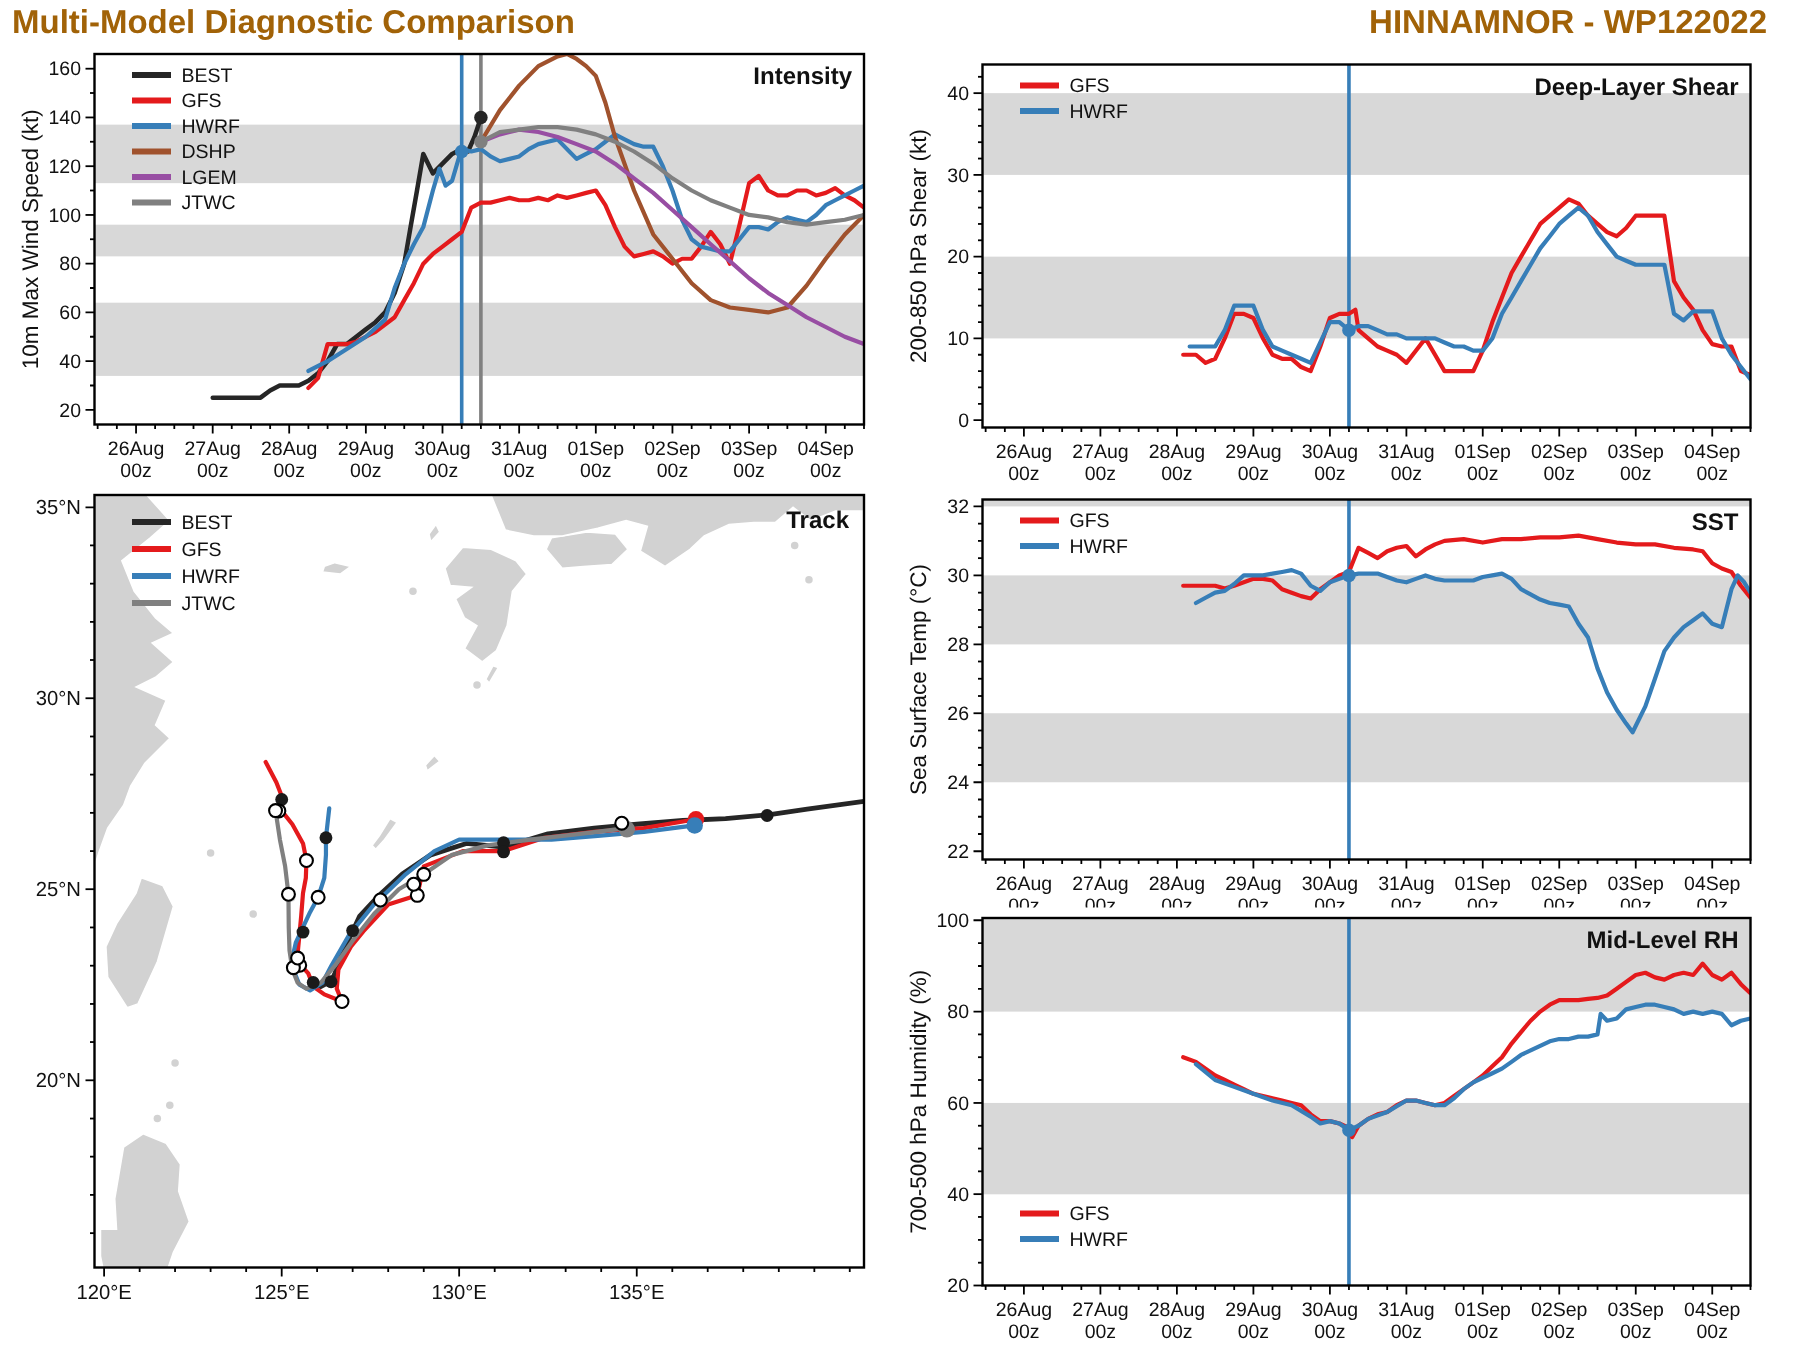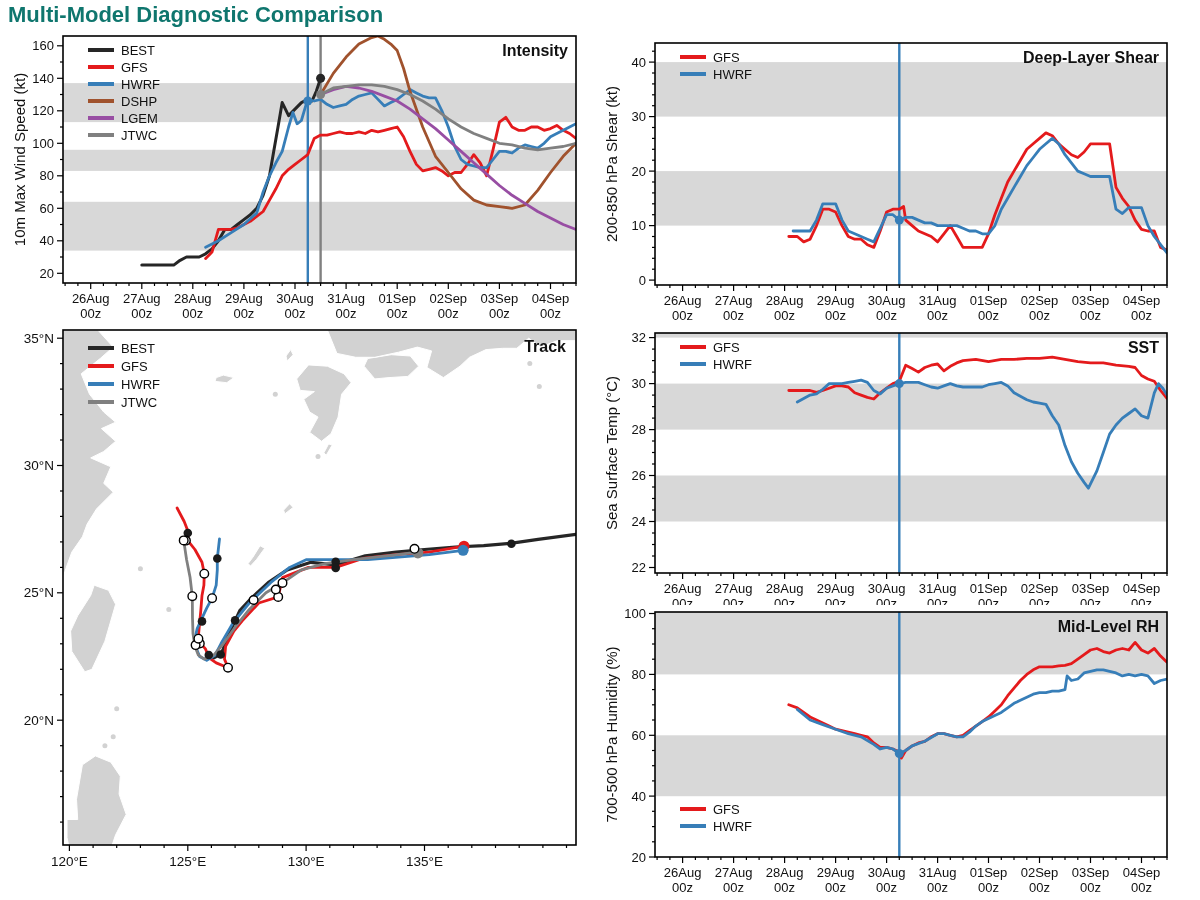--- a/index.html
+++ b/index.html
@@ -1,27 +1,28 @@
 <!DOCTYPE html>
 <html><head>
 <meta charset="utf-8">
 <style>
   html,body{margin:0;padding:0;background:#ffffff;font-family:"Liberation Sans","DejaVu Sans",sans-serif;}
   #fig{position:relative;width:1200px;height:900px;background:#fff;overflow:hidden;}
-  .htitle{position:absolute;top:2px;font-weight:bold;font-size:22px;color:#0f766e;}
+  .htitle{position:absolute;top:2px;font-weight:bold;font-size:22px;color:#a16207;}
   #title-left{left:8px;}
   #title-right{right:22px;}
   .panel{position:absolute;}
   svg text{fill:#111;}
 </style>
 </head>
 <body>
 
 <div id="fig">
   <div class="htitle" id="title-left">Multi-Model Diagnostic Comparison</div>
+  <div class="htitle" id="title-right">HINNAMNOR - WP122022</div>
 
   <div class="panel" id="p-intensity" style="left:0;top:0;width:600px;height:325px;"><svg width="600" height="325" viewBox="0 0 600 325" font-family="Liberation Sans, DejaVu Sans, sans-serif">
         <clipPath id="cp-intensity">
           <rect x="63" y="36" width="513" height="247"></rect>
         </clipPath>
         <rect x="63" y="201.8" width="513" height="48.8" fill="#d8d8d8"></rect>
         <rect x="63" y="149.8" width="513" height="21.1" fill="#d8d8d8"></rect>
         <rect x="63" y="83.1" width="513" height="39.0" fill="#d8d8d8"></rect>
         <line x1="307.8" y1="36" x2="307.8" y2="283" stroke="#377eb8" stroke-width="2.4"></line>
         <line x1="320.6" y1="36" x2="320.6" y2="283" stroke="#808080" stroke-width="2.4"></line>

